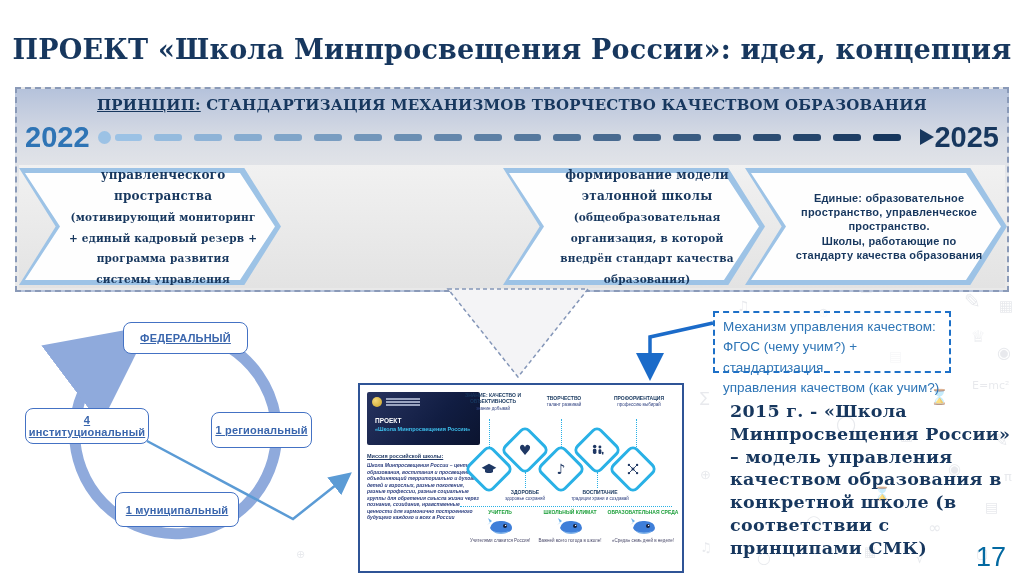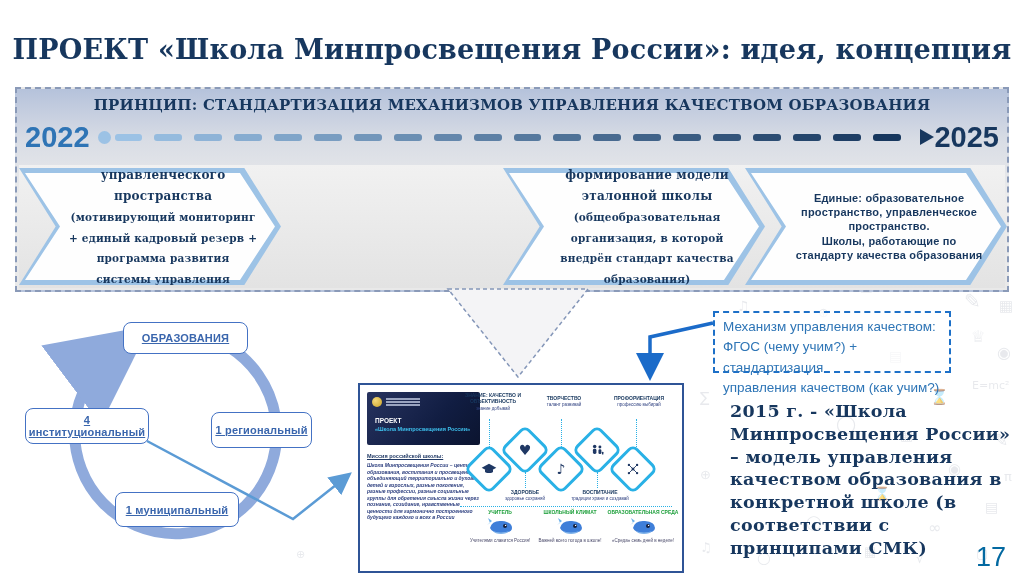--- a/index.html
+++ b/index.html
@@ -18,21 +18,21 @@
   
   .principle-box{
     position:absolute;left:15px;top:87px;width:990px;height:201px;z-index:2;
     border:2px dashed #8a9ab8;
     background:linear-gradient(180deg,#b5c2db 0%,#d9dde5 26%,#ececec 55%,#e9e9e9 100%);
   }
   .principle-heading{
     position:absolute;top:7px;left:0;right:0;text-align:center;
     font-family:"DejaVu Serif",serif;font-weight:bold;font-size:15px;color:#17375E;letter-spacing:.2px;
   }
-  .principle-heading .u{}
+  .principle-heading .u{text-decoration:underline;}
   .timeline{position:absolute;left:8px;right:8px;top:26px;height:44px;display:flex;align-items:center;}
   .year{font-weight:bold;font-size:29px;line-height:1;}
   .year-start{color:#2E74B5;text-align:right;}
   .year-end{color:#17375E;}
   .dash-track{flex:1;display:flex;align-items:center;margin:0 8px;}
   .dash-dot{width:13px;height:13px;border-radius:50%;background:#9CC2E5;flex:0 0 auto;margin-right:4px;}
   .dash{flex:1;height:7px;border-radius:3px;margin-right:12px;}
   .dash-arrow{width:0;height:0;border-left:14px solid #17375E;border-top:8px solid transparent;border-bottom:8px solid transparent;flex:0 0 auto;}
   
   .chevron-band{
@@ -133,21 +133,21 @@
     <span class="doodle" style="left: 757px; top: 552px; font-size: 12px;">◯</span>
     <span class="doodle" style="left: 916px; top: 552px; font-size: 13px;">√</span>
     <span class="doodle" style="left: 976px; top: 547px; font-size: 13px;">▢</span>
     <span class="doodle" style="left: 296px; top: 549px; font-size: 11px;">⊕</span>
   </div>
 
 <h1 class="slide-title">ПРОЕКТ «Школа Минпросвещения России»: идея, концепция</h1>
 
 <div class="principle-box">
   <div class="principle-heading">
-    <span class="u">ПРИНЦИП:</span><span> СТАНДАРТИЗАЦИЯ МЕХАНИЗМОВ УПРАВЛЕНИЯ КАЧЕСТВОМ ОБРАЗОВАНИЯ</span>
+    <span class="u">ПРИНЦИП:</span><span> СТАНДАРТИЗАЦИЯ МЕХАНИЗМОВ ТВОРЧЕСТВО КАЧЕСТВОМ ОБРАЗОВАНИЯ</span>
   </div>
   <div class="timeline">
     <span class="year year-start">2022</span>
     <span class="dash-track" id="dash-track">
         <span class="dash-dot"></span>
         <span class="dash" style="background: rgb(156, 194, 229);"></span>
         <span class="dash" style="background: rgb(149, 187, 222);"></span>
         <span class="dash" style="background: rgb(142, 179, 215);"></span>
         <span class="dash" style="background: rgb(135, 172, 208);"></span>
         <span class="dash" style="background: rgb(128, 165, 201);"></span>
@@ -200,21 +200,21 @@
     <marker id="arrowCycle" markerWidth="9" markerHeight="9" refX="5" refY="4.5" orient="auto">
         <path d="M0,0 L9,4.5 L0,9 z" fill="#8FAADC"></path>
       </marker>
     <marker id="arrowConn" markerWidth="9" markerHeight="9" refX="6" refY="4.5" orient="auto">
         <path d="M0,0 L9,4.5 L0,9 z" fill="#5B9BD5"></path>
       </marker>
   </defs>
   <path d="M209,47 A101,101 0 1 1 95,52" fill="none" stroke="#8FAADC" stroke-width="11" marker-end="url(#arrowCycle)"></path>
   <path d="M127,141 L273,219 L326,177" fill="none" stroke="#5B9BD5" stroke-width="2.5" marker-end="url(#arrowConn)"></path>
 </svg>
-<div class="cycle-label" style="left:123px;top:322px;width:123px;height:30px;">ОБРАЗОВАНИЯ</div>
+<div class="cycle-label" style="left:123px;top:322px;width:123px;height:30px;">ФЕДЕРАЛЬНЫЙ</div>
 <div class="cycle-label" style="left:211px;top:412px;width:99px;height:34px;">1 региональный</div>
 <div class="cycle-label" style="left:25px;top:408px;width:122px;height:34px;">4 институциональный</div>
 <div class="cycle-label" style="left:115px;top:492px;width:122px;height:33px;">1 муниципальный</div>
 
 <div class="mini-slide">
   <div class="mini-navy">
     <div class="mini-emblem"></div>
     <div class="mini-agency-lines">
         <div></div>
         <div></div>

